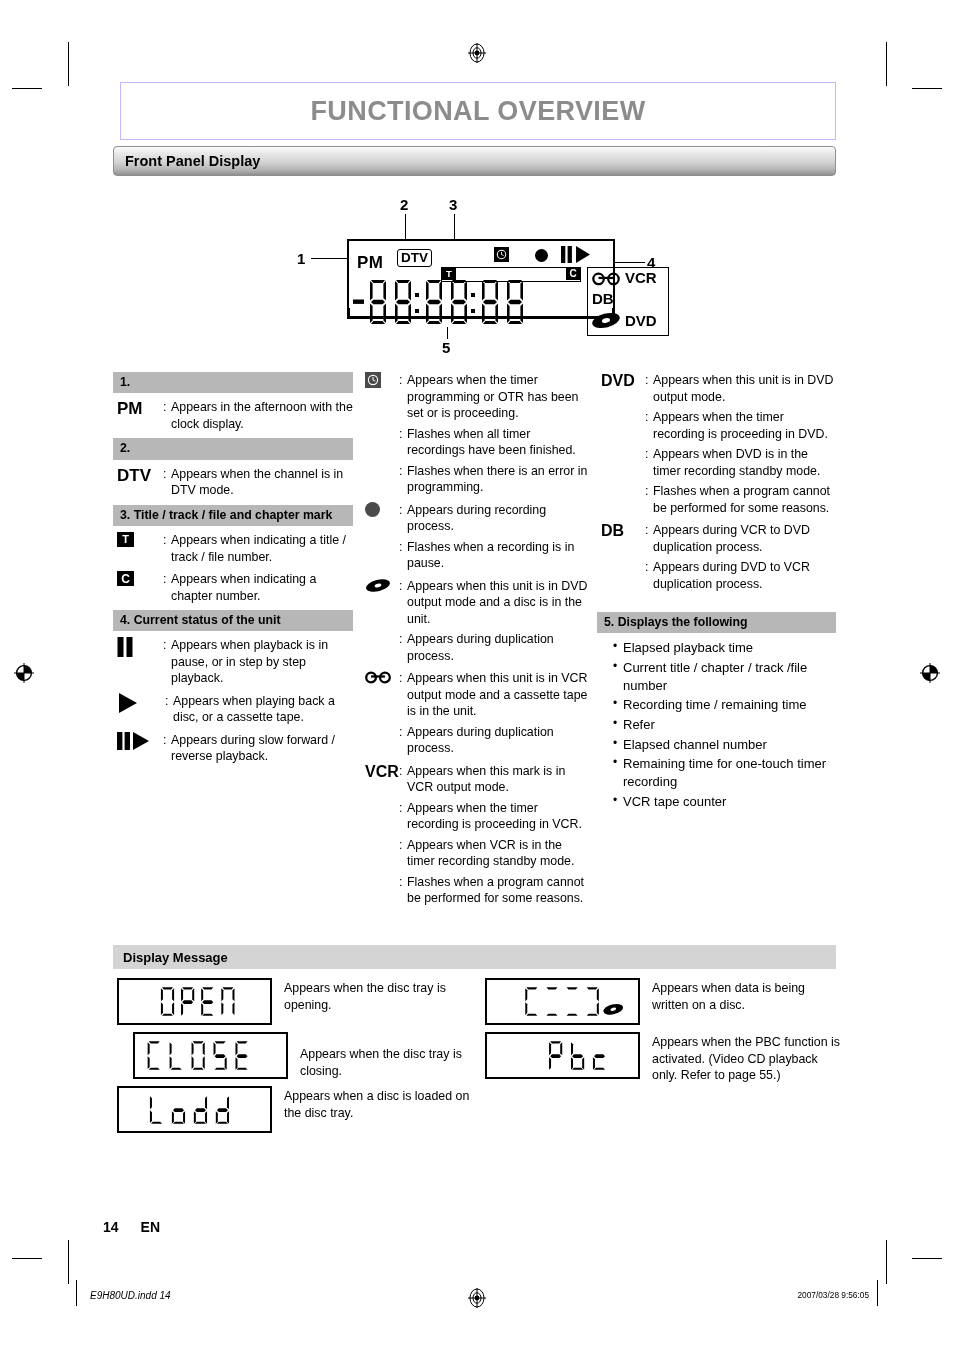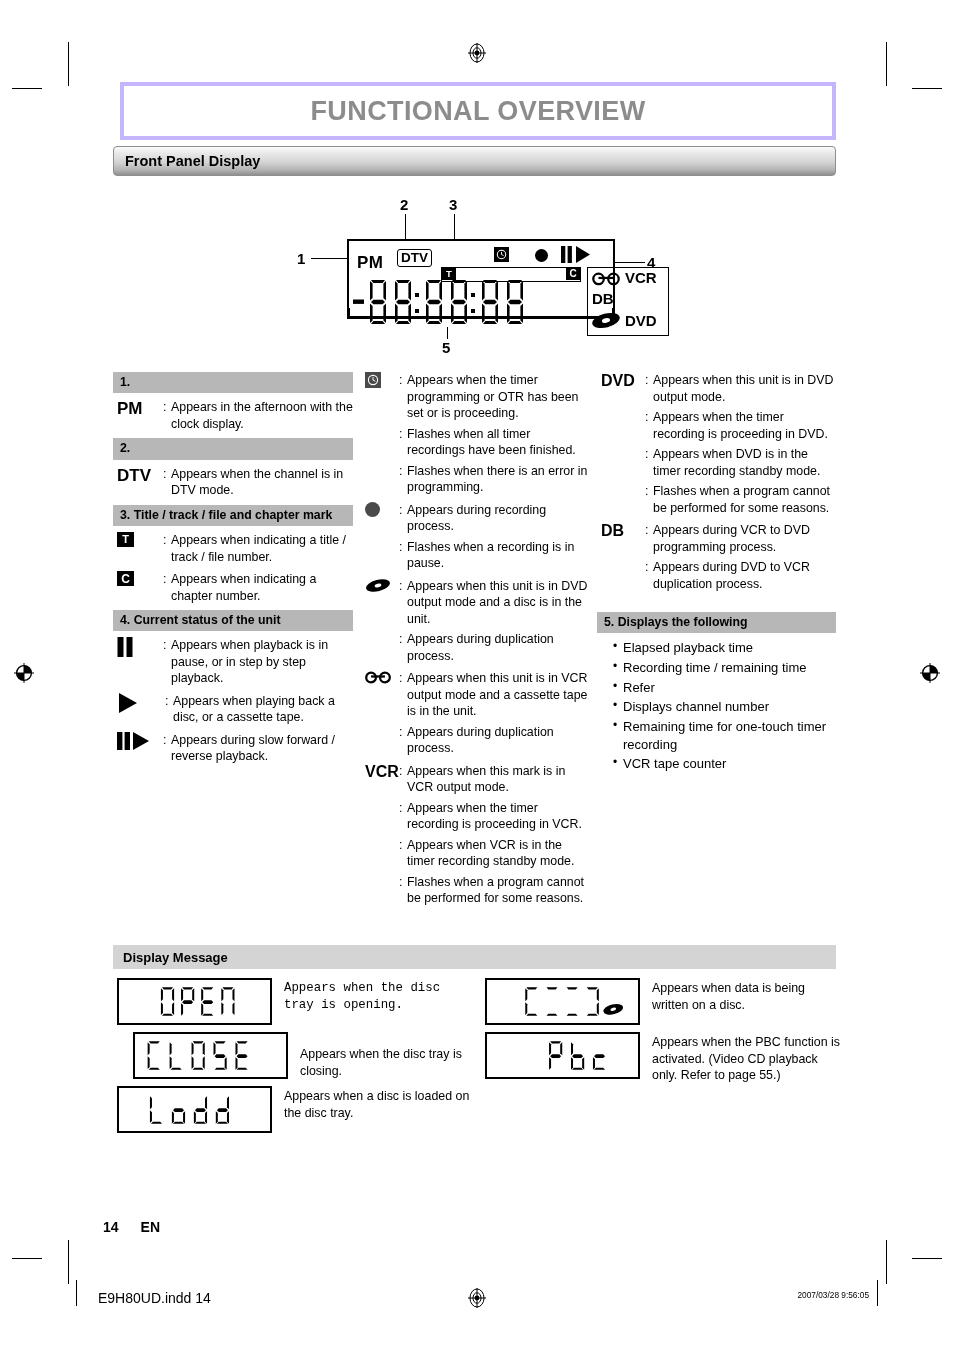--- a/index.html
+++ b/index.html
@@ -12,21 +12,21 @@
   .abs{position:absolute;}
 
   
   .cropline{position:absolute;background:#000;}
   .regmark{position:absolute;width:22px;height:22px;}
   .regmark svg{display:block;}
 
   
   #title-box{
     left:120px;top:82px;width:716px;height:58px;
-    border:4px solid #c4b5fd;box-sizing:border-box;
+    border:1px solid #c4b5fd;box-sizing:border-box;
     display:flex;align-items:center;justify-content:center;
   }
   #title-text{
     font-size:27px;font-weight:bold;letter-spacing:.4px;
     color:#8c8c8c;text-transform:uppercase;
   }
 
   
   .section-bar{
     box-sizing:border-box;
@@ -147,21 +147,21 @@
   .dm-row{position:absolute;display:flex;align-items:flex-start;}
   .lcdbox{
     border:2.2px solid #000;box-sizing:border-box;background:#fff;
     position:relative;
   }
   .dm-text{font-size:12.4px;line-height:1.33;}
 
   
   #pagenum{left:103px;top:1219px;font-size:14px;font-weight:bold;letter-spacing:0px;}
   #pagenum .en{margin-left:22px;}
-  #foot-left{left:98px;top:1290px;font-size:14px;color:#000;}
+  #foot-left{left:90px;top:1290px;font-size:10px;color:#000;font-style:italic;}
   #foot-right{right:85px;top:1290px;font-size:8.3px;color:#000;text-align:left;margin-left:25px;}
 </style>
 </head>
 <body>
 
 <div class="cropline abs" style="left:68px;top:42px;width:1px;height:44px;"></div>
 <div class="cropline abs" style="left:886px;top:42px;width:1px;height:44px;"></div>
 <div class="cropline abs" style="left:12px;top:88px;width:30px;height:1px;"></div>
 <div class="cropline abs" style="left:912px;top:88px;width:30px;height:1px;"></div>
 <div class="cropline abs" style="left:68px;top:1240px;width:1px;height:44px;"></div>
@@ -570,35 +570,36 @@
             <span class="dtxt">Flashes when a program cannot be performed for some reasons.</span>
           </div>
       </div>
     </div>
 
     <div class="entry">
       <div class="sym" style="font-size:16px;width:44px;">DB</div>
       <div class="txtwrap">
         <div class="defline">
             <span class="colon">:</span>
-            <span class="dtxt">Appears during VCR to DVD programming process.</span>
+            <span class="dtxt">Appears during VCR to DVD duplication process.</span>
           </div>
         <div class="defline">
             <span class="colon">:</span>
             <span class="dtxt">Appears during DVD to VCR duplication process.</span>
           </div>
       </div>
     </div>
 
     <div class="subbar" style="margin-top:20px;">5. Displays the following</div>
     <ul class="bullet-list" style="margin-left:12px;">
       <li>Elapsed playback time</li>
+      <li>Current title / chapter / track /file number</li>
       <li>Recording time / remaining time</li>
       <li>Refer</li>
-      <li>Displays channel number</li>
+      <li>Elapsed channel number</li>
       <li>Remaining time for one-touch timer recording</li>
       <li>VCR tape counter</li>
     </ul>
   </div>
 </div>
 
 <div class="abs" id="dm-bar">
   <span>Display Message</span>
 </div>
 
@@ -637,21 +638,21 @@
           <g transform="translate(106,8)">
             <polygon points="2,0 14,0 12,2.4 4,2.4"></polygon>
             <polygon points="0.8,1 3,3.2 3,13 0.8,15.2"></polygon>
             <polygon points="15.2,1 15.2,15.2 13,13 13,3.2"></polygon>
             <polygon points="0.8,16.3 3,18.4 3,28 0.8,30.2"></polygon>
             <polygon points="15.2,16.3 15.2,30.2 13,28 13,18.4"></polygon>
           </g>
         </g>
       </svg>
     </div>
-    <div class="dm-text" style="width:190px;margin-left:12px;margin-top:2px;font-family:Liberation Mono, monospace;">Appears when the disc tray is opening.</div>
+    <div class="dm-text" style="width:190px;margin-left:12px;margin-top:2px;">Appears when the disc tray is opening.</div>
   </div>
 
   <div class="dm-row" style="left:20px;top:60px;align-items:flex-end;">
     <div class="lcdbox" style="width:155px;height:47px;">
       <svg viewBox="0 0 155 47" width="151" height="43">
         <g fill="#000">
 
           <g transform="translate(8,8)">
             <polygon points="2,0 14,0 12,2.4 4,2.4"></polygon>
             <polygon points="0.8,1 3,3.2 3,13 0.8,15.2"></polygon>

